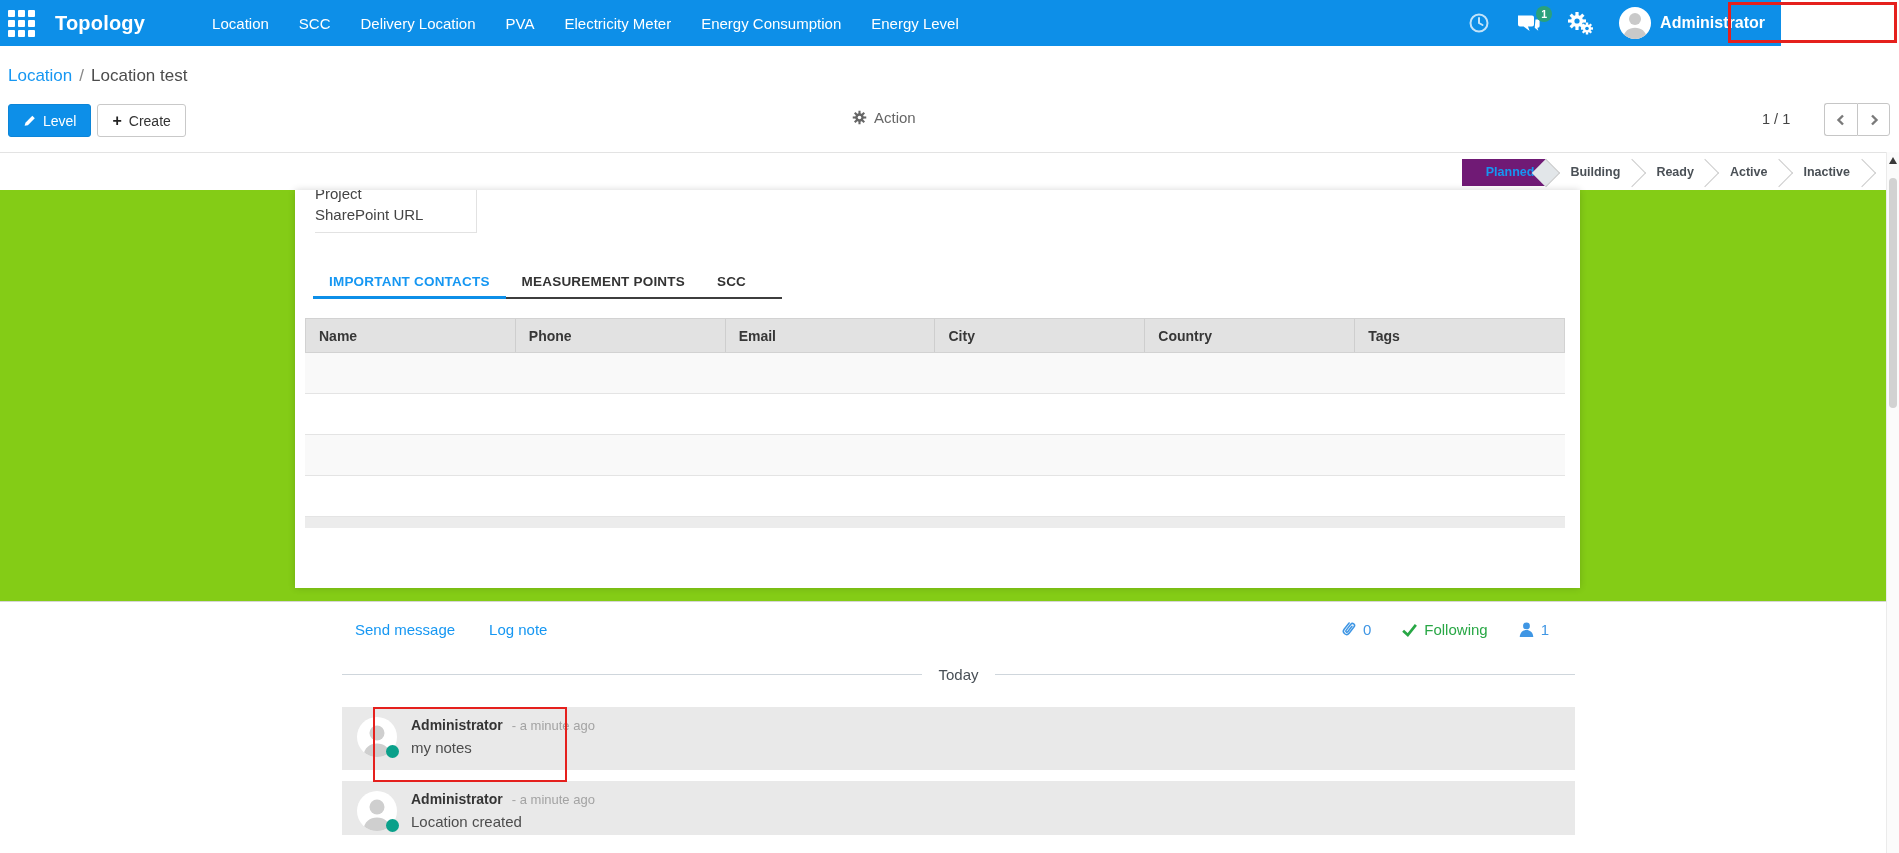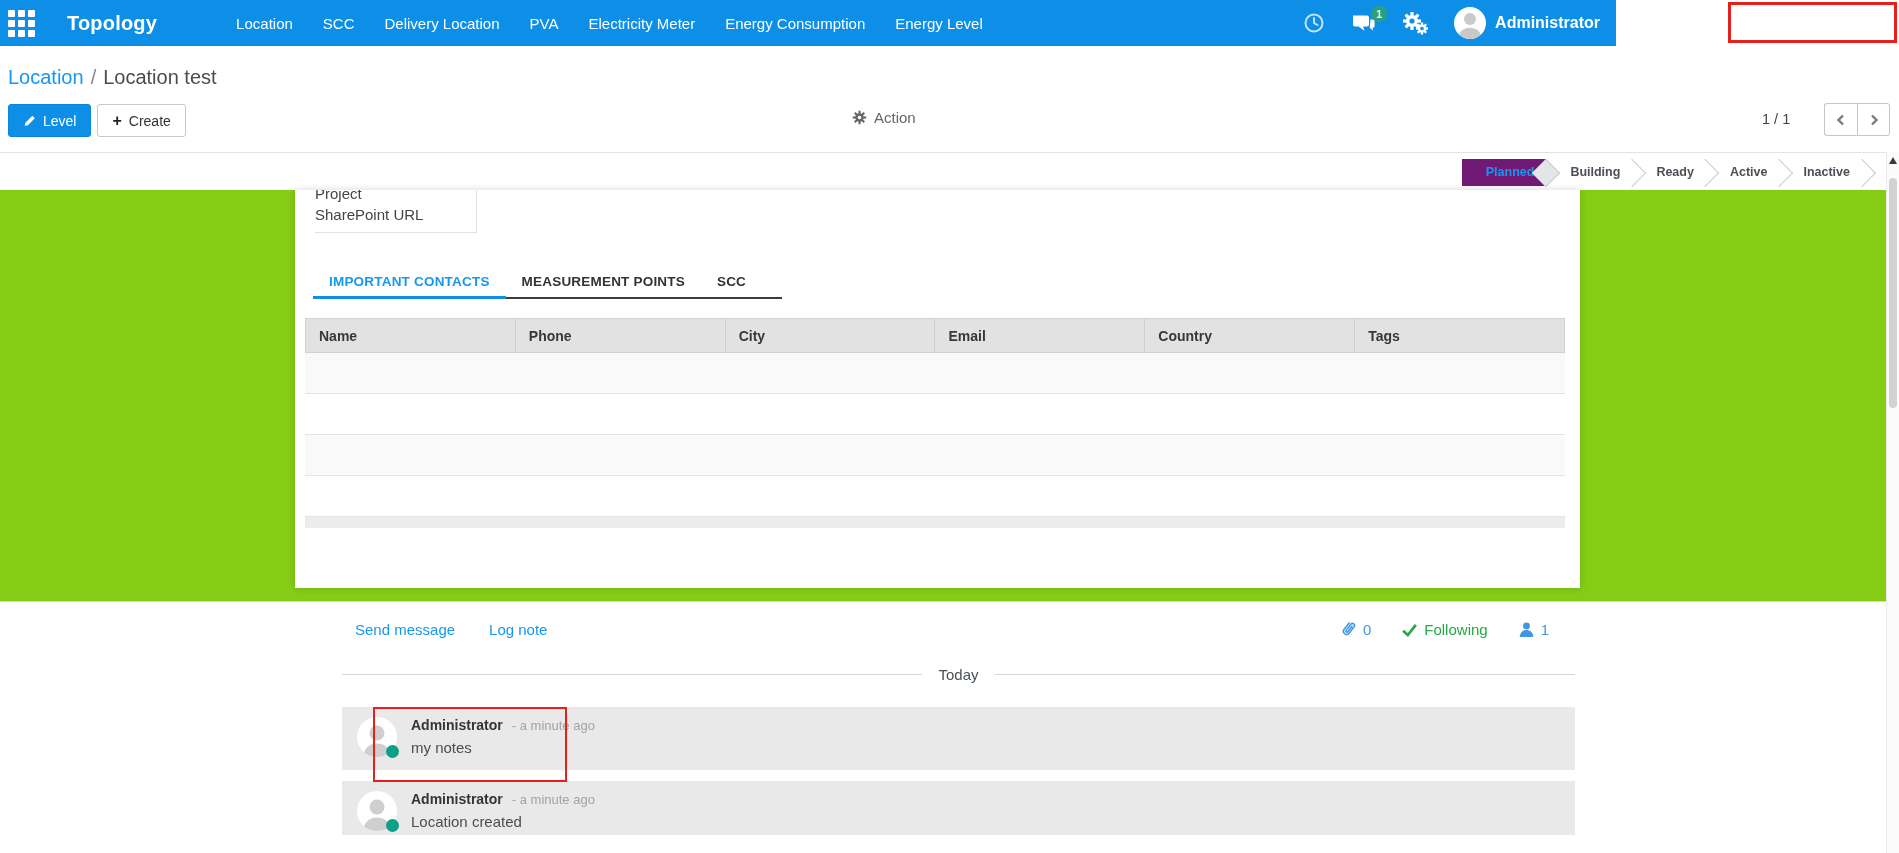--- a/index.html
+++ b/index.html
@@ -6,42 +6,42 @@
   html,body { width:1899px; height:853px; }
   body {
     position: relative;
     font-family: "Liberation Sans", sans-serif;
     background: #ffffff;
     overflow: hidden;
     color: #4c4c4c;
   }
   
   .topbar {
-    position: absolute; top:0; left:0; width:1616px; height:46px;
+    position: absolute; top:0; left:0; width:1781px; height:46px;
     background:#0d8fe8; display:flex; align-items:center; color:#fff;
-    padding-left:8px; z-index:10;gap:12px;
+    padding-left:8px; z-index:10;
   }
   .apps-grid { width:27px; height:27px; display:grid; grid-template-columns:repeat(3,7px); grid-template-rows:repeat(3,7px); gap:3px; cursor:pointer; }
   .apps-grid span { background:#fff; border-radius:1px; }
   .app-title { font-size:20px; font-weight:700; margin-left:20px; letter-spacing:.2px; cursor:pointer; }
   .topnav { display:flex; margin-left:52px; }
   .topnav .nav-item { font-size:15px; font-weight:500; padding:13px 15px; cursor:pointer; white-space:nowrap; }
   .topbar-right { margin-left:auto; display:flex; align-items:center; gap:26px; padding-right:10px; }
   .tb-icon { position:relative; display:flex; align-items:center; cursor:pointer; }
   .badge {
     position:absolute; top:-7px; right:-11px; min-width:16px; height:16px; border-radius:8px;
     background:#2aa17c; color:#fff; font-size:10.5px; font-weight:700;
     display:flex; align-items:center; justify-content:center; padding:0 4px;
   }
   .user-menu { display:flex; align-items:center; gap:9px; cursor:pointer; padding-right:6px; }
   .avatar-sm { width:32px; height:32px; border-radius:50%; background:#fff; overflow:hidden; flex:0 0 auto; }
   .user-name { font-size:16px; font-weight:700; }
   
   .breadcrumb-row { position:absolute; top:46px; left:0; width:1899px; height:44px; background:#fff; }
-  .breadcrumb { position:absolute; left:8px; top:20px; font-size:20px; }
+  .breadcrumb { position:absolute; left:8px; top:20px; font-size:17px; }
   .breadcrumb .bc-link { color:#1697f2; cursor:pointer; }
   .breadcrumb .bc-sep { color:#888; margin:0 7px; }
   .breadcrumb .bc-current { color:#4c4c4c; }
   
   .control-row { position:absolute; top:90px; left:0; width:1899px; height:63px; background:#fff; border-bottom:1px solid #e3e3e3; }
   .btn { display:inline-flex; align-items:center; gap:7px; height:33px; padding:0 14px; font-size:14px;
          border-radius:3px; cursor:pointer; border:1px solid transparent; }
   .btn-primary { background:#0d8fe8; color:#fff; border-color:#0c85d8; }
   .btn-default { background:#fff; color:#333; border-color:#c9c9c9; }
   .left-buttons { position:absolute; left:8px; top:14px; display:flex; gap:6px; }
@@ -255,22 +255,22 @@
     </div>
     <div class="tabs-row">
       <div class="tab active">IMPORTANT CONTACTS</div>
       <div class="tab">MEASUREMENT POINTS</div>
       <div class="tab">SCC</div>
     </div>
     <div class="ctable">
       <div class="ctable-header">
         <div class="th">Name</div>
         <div class="th">Phone</div>
+        <div class="th">Email</div>
         <div class="th">City</div>
-        <div class="th">Email</div>
         <div class="th">Country</div>
         <div class="th">Tags</div>
       </div>
       <div class="ctable-body">
         <div class="tr odd"></div>
         <div class="tr even"></div>
         <div class="tr odd"></div>
         <div class="tr even"></div>
       </div>
       <div class="ctable-footer"></div>

